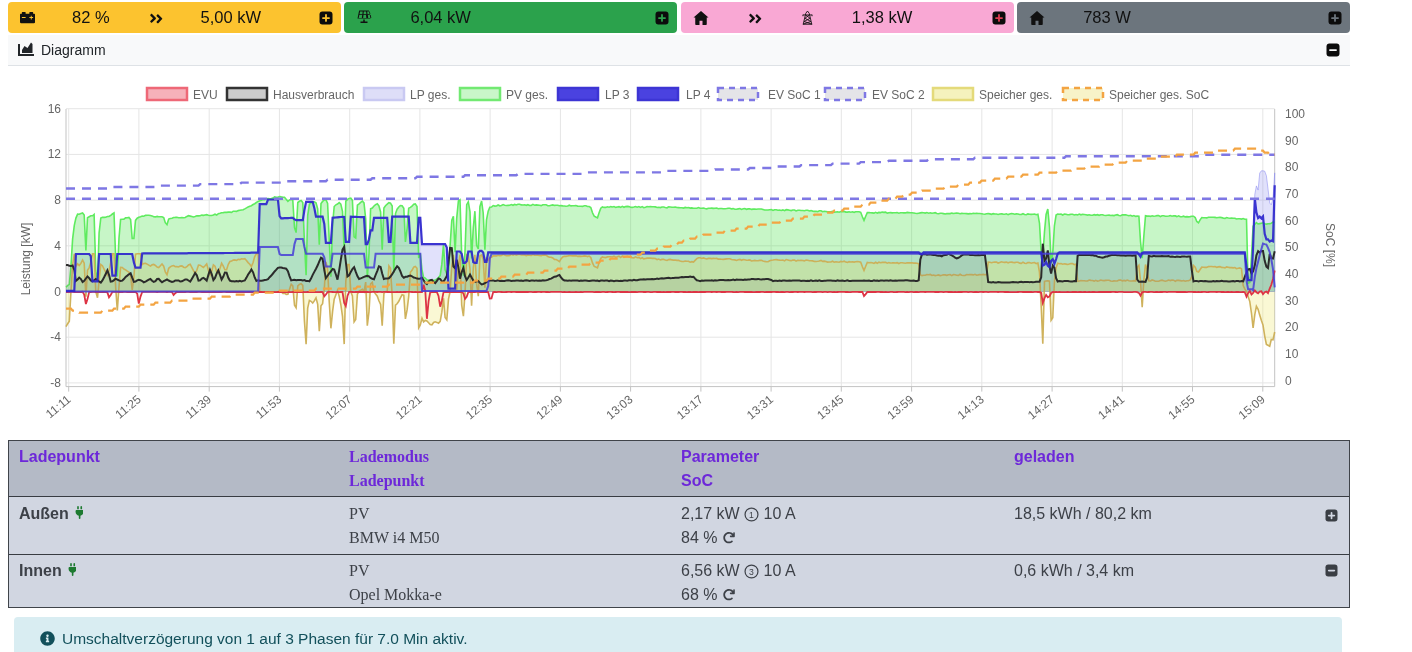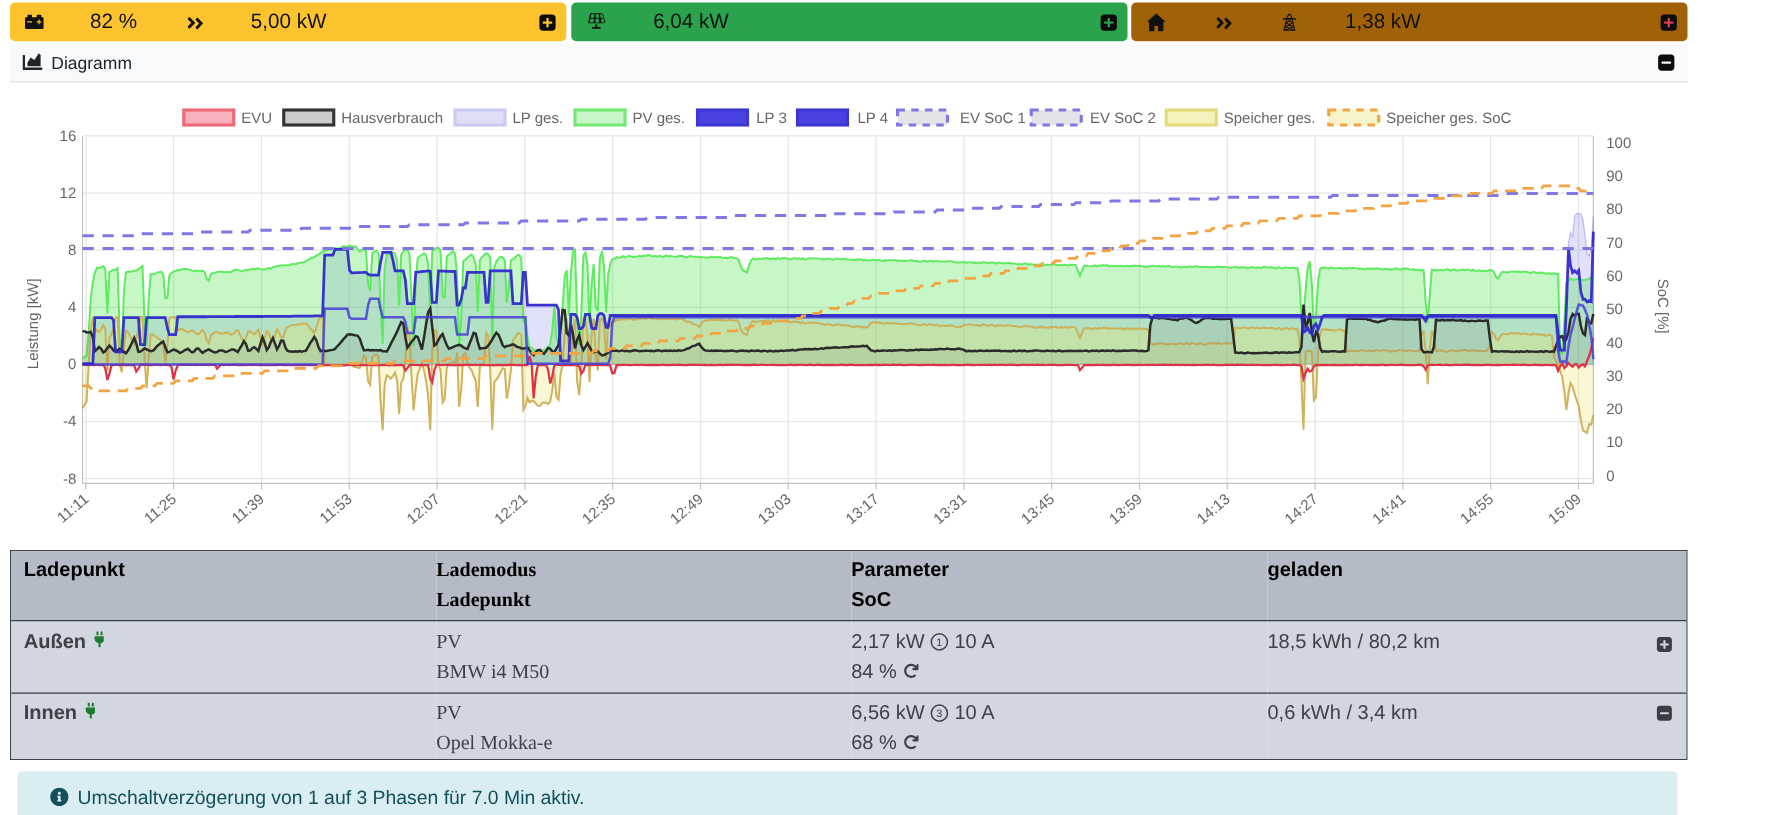--- a/index.html
+++ b/index.html
@@ -5,21 +5,21 @@
 body { font-family: "Liberation Sans", sans-serif; background:#fff; width:1412px; height:652px; overflow:hidden; }
 .badges { display:flex; padding:2px 62px 0 8px; gap:3.5px; }
 .badge { height:31px; flex:1 1 0; border-radius:4px; display:flex; align-items:center; padding:0 8px 0 12px; font-size:16.5px; color:#111; white-space:nowrap;gap:16px; }
 .badge .sp { flex:1; }
 .card { margin:2px 62px 0 8px; }
 .card svg.chart { display:block; }
 .card-header { background:#f8f9fa; border-bottom:1px solid #dee2e6; height:31px; display:flex; align-items:center; padding:0 10px; font-size:14px; color:#212529; }
 .card-header .sp { flex:1; }
 .tablewrap { margin:4px 62px 0 8px; border:1px solid #40444a; }
 table.lp { width:100%; border-collapse:collapse; font-size:16px; color:#3d4148; }
-table.lp th { background:#b4bac6; text-align:left; font-size:16px; color:#000000; padding:4px 0 3px 0; font-weight:bold; vertical-align:top; border-bottom:1.5px solid #383c42; }
+table.lp th { background:#b4bac6; text-align:left; font-size:16px; color:#6d28d9; padding:4px 0 3px 0; font-weight:bold; vertical-align:top; border-bottom:1.5px solid #383c42; }
 table.lp td { background:#d1d6e1; padding:5px 0 4px 0; vertical-align:top; }
 table.lp tr.r2 td { padding-top:4px; padding-bottom:0;margin-top:33px; }
 table.lp tr.r2 td { border-top:1.5px solid #383c42; }
 table.lp th.c1, table.lp td.c1 { padding-left:10px; width:340px; }
 table.lp th.c2, table.lp td.c2 { width:332px;font-family:Liberation Serif, serif; }
 table.lp th.c3, table.lp td.c3 { width:333px; }
 table.lp th.c4, table.lp td.c4 { }
 table.lp th.c5, table.lp td.c5 { width:45px; padding-right:11px; text-align:right; }
 table.lp td.c5 svg { margin-top:7px; }
 table.lp tr.r2 td.c5 svg { margin-top:5px; }
@@ -39,34 +39,41 @@
         <rect x="3.1" y="6.2" width="7.8" height="1.8" rx="0.8" fill="#fcc32f"></rect>
         <rect x="6.1" y="3.1" width="1.8" height="7.8" rx="0.8" fill="#fcc32f"></rect>
       </svg></div>
     <div class="badge" style="background:#2ba24c"><svg viewBox="0 0 512 512" width="16" height="16" fill="#111">
         <path d="M100 16h312l52 256H48L100 16zm30 30-18 86h92l10-86h-84zm120 0-10 86h92l-10-86h-72zm108 0 10 86h92l-18-86h-84zM106 162l-20 94h100l11-94H106zm133 0-11 94h104l-11-94H239zm140 0 11 94h100l-20-94H379zM232 304h48v64h88v48H144v-48h88v-64z"></path>
       </svg><span style="width:6px"></span>6,04 kW<span class="sp"></span><svg width="14" height="14">
         <rect x="0.5" y="0.5" width="13.0" height="13.0" rx="2.9" fill="#0c0c0c"></rect>
         <rect x="3.1" y="6.2" width="7.8" height="1.8" rx="0.8" fill="#2ba24c"></rect>
         <rect x="6.1" y="3.1" width="1.8" height="7.8" rx="0.8" fill="#2ba24c"></rect>
       </svg></div>
-    <div class="badge" style="background:#a16207"><svg viewBox="0 0 512 512" width="16" height="16" fill="#111">
+    <div class="badge" style="background:#f9a8d4"><svg viewBox="0 0 512 512" width="16" height="16" fill="#111">
         <path d="M256 28 16 236h56v212c0 18 14 32 32 32h104V344h96v136h104c18 0 32-14 32-32V236h56L256 28z"></path>
       </svg><span style="width:6px"></span><svg width="15" height="15" viewBox="0 0 448 512" fill="#111">
         <path d="M224.3 273 96.7 400.6c-9.4 9.4-24.6 9.4-33.9 0l-22.7-22.7c-9.4-9.4-9.4-24.5 0-33.9l90.5-91-90.5-91c-9.3-9.4-9.3-24.5 0-33.9L62.8 105.4c9.4-9.4 24.6-9.4 33.9 0L224.3 233c9.4 9.4 9.4 24.6 0 34zm192 34 22.7-22.7c9.4-9.4 9.4-24.6 0-33.9L311.4 123c-9.4-9.4-24.6-9.4-33.9 0l-22.7 22.7c-9.4 9.4-9.4 24.5 0 33.9l90.5 91-90.5 91c-9.3 9.4-9.3 24.5 0 33.9l22.7 22.7c9.4 9.4 24.6 9.4 33.9 0z" transform="translate(10,30)"></path>
       </svg><span style="width:6px"></span><svg viewBox="0 0 512 512" width="15" height="15" fill="none">
         <g fill="none" stroke="#111" stroke-width="30">
           <path d="M256 36 196 116 110 486 M256 36l60 80 86 370"></path>
           <path d="M100 168h312 M100 160v52 M412 160v52"></path>
           <path d="M190 168 344 284 M322 168 168 284 M168 284 372 392 M344 284 140 392 M140 392 414 486 M372 392 98 486 M110 486h292"></path>
         </g>
       </svg><span style="width:5px"></span>1,38 kW<span class="sp"></span><svg width="14" height="14">
         <rect x="0.5" y="0.5" width="13.0" height="13.0" rx="2.9" fill="#0c0c0c"></rect>
         <rect x="3.1" y="6.2" width="7.8" height="1.8" rx="0.8" fill="#dc3c50"></rect>
         <rect x="6.1" y="3.1" width="1.8" height="7.8" rx="0.8" fill="#dc3c50"></rect>
+      </svg></div>
+    <div class="badge" style="background:#6c757d"><svg viewBox="0 0 512 512" width="16" height="16" fill="#111">
+        <path d="M256 28 16 236h56v212c0 18 14 32 32 32h104V344h96v136h104c18 0 32-14 32-32V236h56L256 28z"></path>
+      </svg><span style="width:6px"></span>783 W<span class="sp"></span><svg width="14" height="14">
+        <rect x="0.5" y="0.5" width="13.0" height="13.0" rx="2.9" fill="#0c0c0c"></rect>
+        <rect x="3.1" y="6.2" width="7.8" height="1.8" rx="0.8" fill="#6c757d"></rect>
+        <rect x="6.1" y="3.1" width="1.8" height="7.8" rx="0.8" fill="#6c757d"></rect>
       </svg></div>
   </div>
 <div class="card">
     <div class="card-header"><svg viewBox="0 0 512 512" width="16" height="16" fill="#212529">
         <path d="M500 384c6.6 0 12 5.4 12 12v40c0 6.6-5.4 12-12 12H12c-6.6 0-12-5.4-12-12V76c0-6.6 5.4-12 12-12h40c6.6 0 12 5.4 12 12v308h436zM128 352v-96l80-128 96 64 112-176 48 48v288H128z"></path>
       </svg><span style="width:7px"></span>Diagramm<span class="sp"></span><svg width="14" height="14">
         <rect x="0.5" y="0.5" width="13.0" height="13.0" rx="2.9" fill="#0c0c0c"></rect>
         <rect x="3.1" y="6.2" width="7.8" height="1.8" rx="0.8" fill="#f8f9fa"></rect>
       </svg></div>
     <div>

